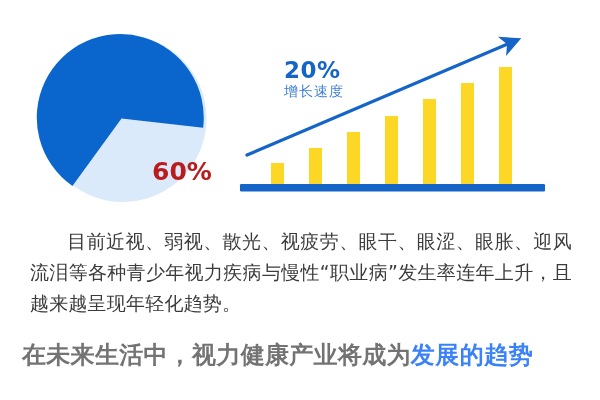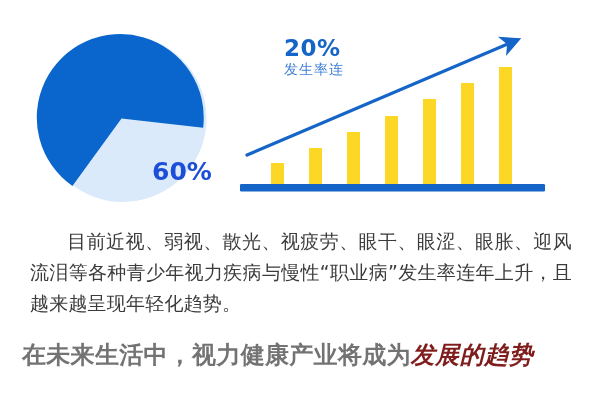--- a/index.html
+++ b/index.html
@@ -46,21 +46,21 @@
     display: block;
     width: 175px;
     height: 175px;
   }
   .pie-label {
     position: absolute;
     left: 118px;
     top: 128px;
     font-size: 25px;
     font-weight: bold;
-    color: #1d4ed8;
+    color: #b91c1c;
     letter-spacing: 0px;
     line-height: 1;
     white-space: nowrap;
   }
 
   
   .bars-wrap {
     position: absolute;
     left: 232px;
     top: 24px;
@@ -78,20 +78,21 @@
     top: 36px;
     line-height: 1.08;
     white-space: nowrap;
   }
   .growth-pct {
     display: block;
     font-size: 23px;
     font-weight: bold;
     color: #1565c8;
     letter-spacing: 0.5px;
+    margin-top: 22px;
   }
   .growth-sub {
     display: block;
     font-size: 14px;
     font-weight: normal;
     color: #3d7dd4;
     letter-spacing: 1px;
     margin-top: 1px;
   }
 
@@ -123,31 +124,30 @@
     font-weight: bold;
     line-height: 34px;
     color: #1a1a1a;
     letter-spacing: 0.3px;
     white-space: nowrap;
   }
   .headline .hl-plain {
     color: #737373;
   }
   .headline .hl-accent {
-    color: #7f1d1d;
+    color: #3b82f6;
     -webkit-text-stroke: 1.4px #ffffff;
     paint-order: stroke fill;
     text-shadow:
       -1px -1px 0 #ffffff,
        1px -1px 0 #ffffff,
       -1px  1px 0 #ffffff,
        1px  1px 0 #ffffff,
        0px  1.6px 0 #ffffff;
     letter-spacing: 0.5px;
-    font-style: italic;
   }
 </style>
 </head>
 <body>
 
 <div id="infographic">
 
   <div class="graphics-band">
 
     <div class="pie-wrap">
@@ -177,21 +177,21 @@
         <rect x="267" y="43" width="13" height="117" fill="#fdd726"></rect>
 
         <rect x="8" y="160" width="305" height="7.5" rx="1.2" fill="#1565c8"></rect>
 
         <line x1="15" y1="131" x2="285" y2="16" stroke="#1565c8" stroke-width="3.2" stroke-linecap="round" marker-end="url(#arrowhead)"></line>
       </svg>
     </div>
 
     <div class="growth-label">
       <span class="growth-pct">20%</span>
-      <span class="growth-sub">发生率连</span>
+      <span class="growth-sub">增长速度</span>
     </div>
 
   </div>
 
   <div class="body-text">
     <span class="indent"></span><span>目前近视、弱视、散光、视疲劳、眼干、眼涩、眼胀、</span><span>迎风流泪等各种青少年视力疾病与慢性“职业病”发生率连</span><span>年上升，且越来越呈现年轻化趋势。</span>
   </div>
 
   <div class="headline">
     <span class="hl-plain">在未来生活中，视力健康产业将成为</span><span class="hl-accent">发展的趋势</span>

